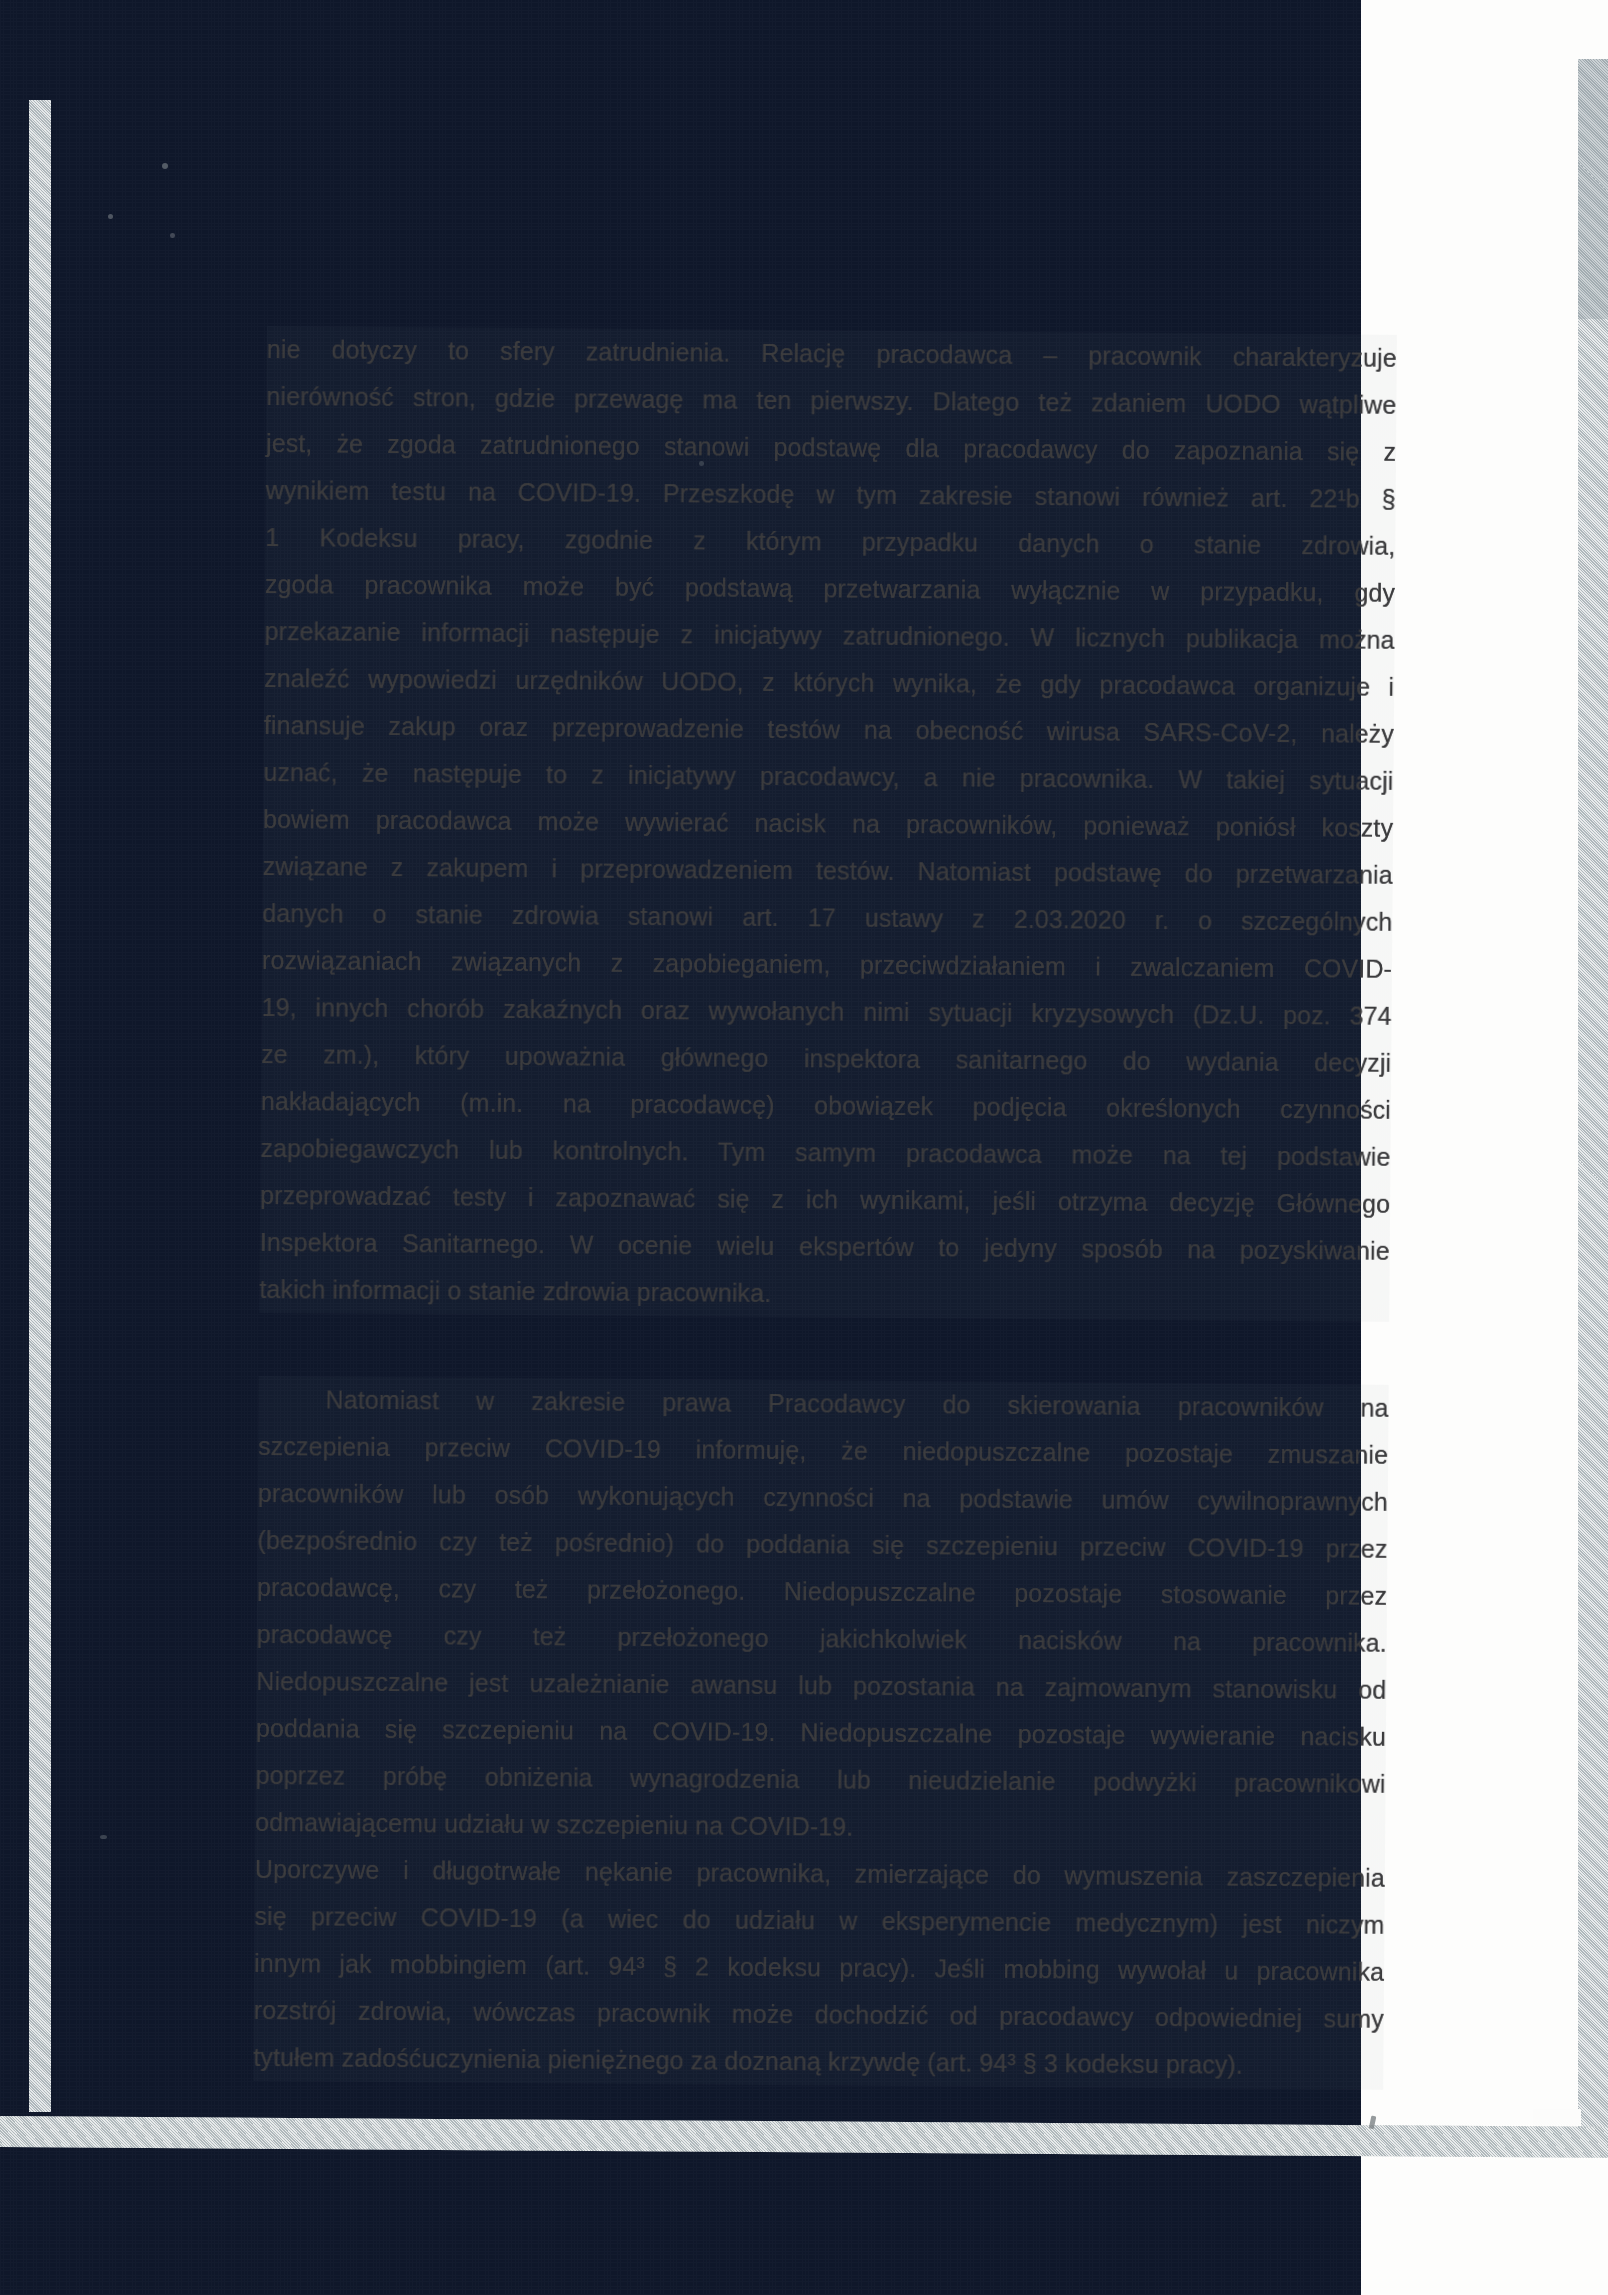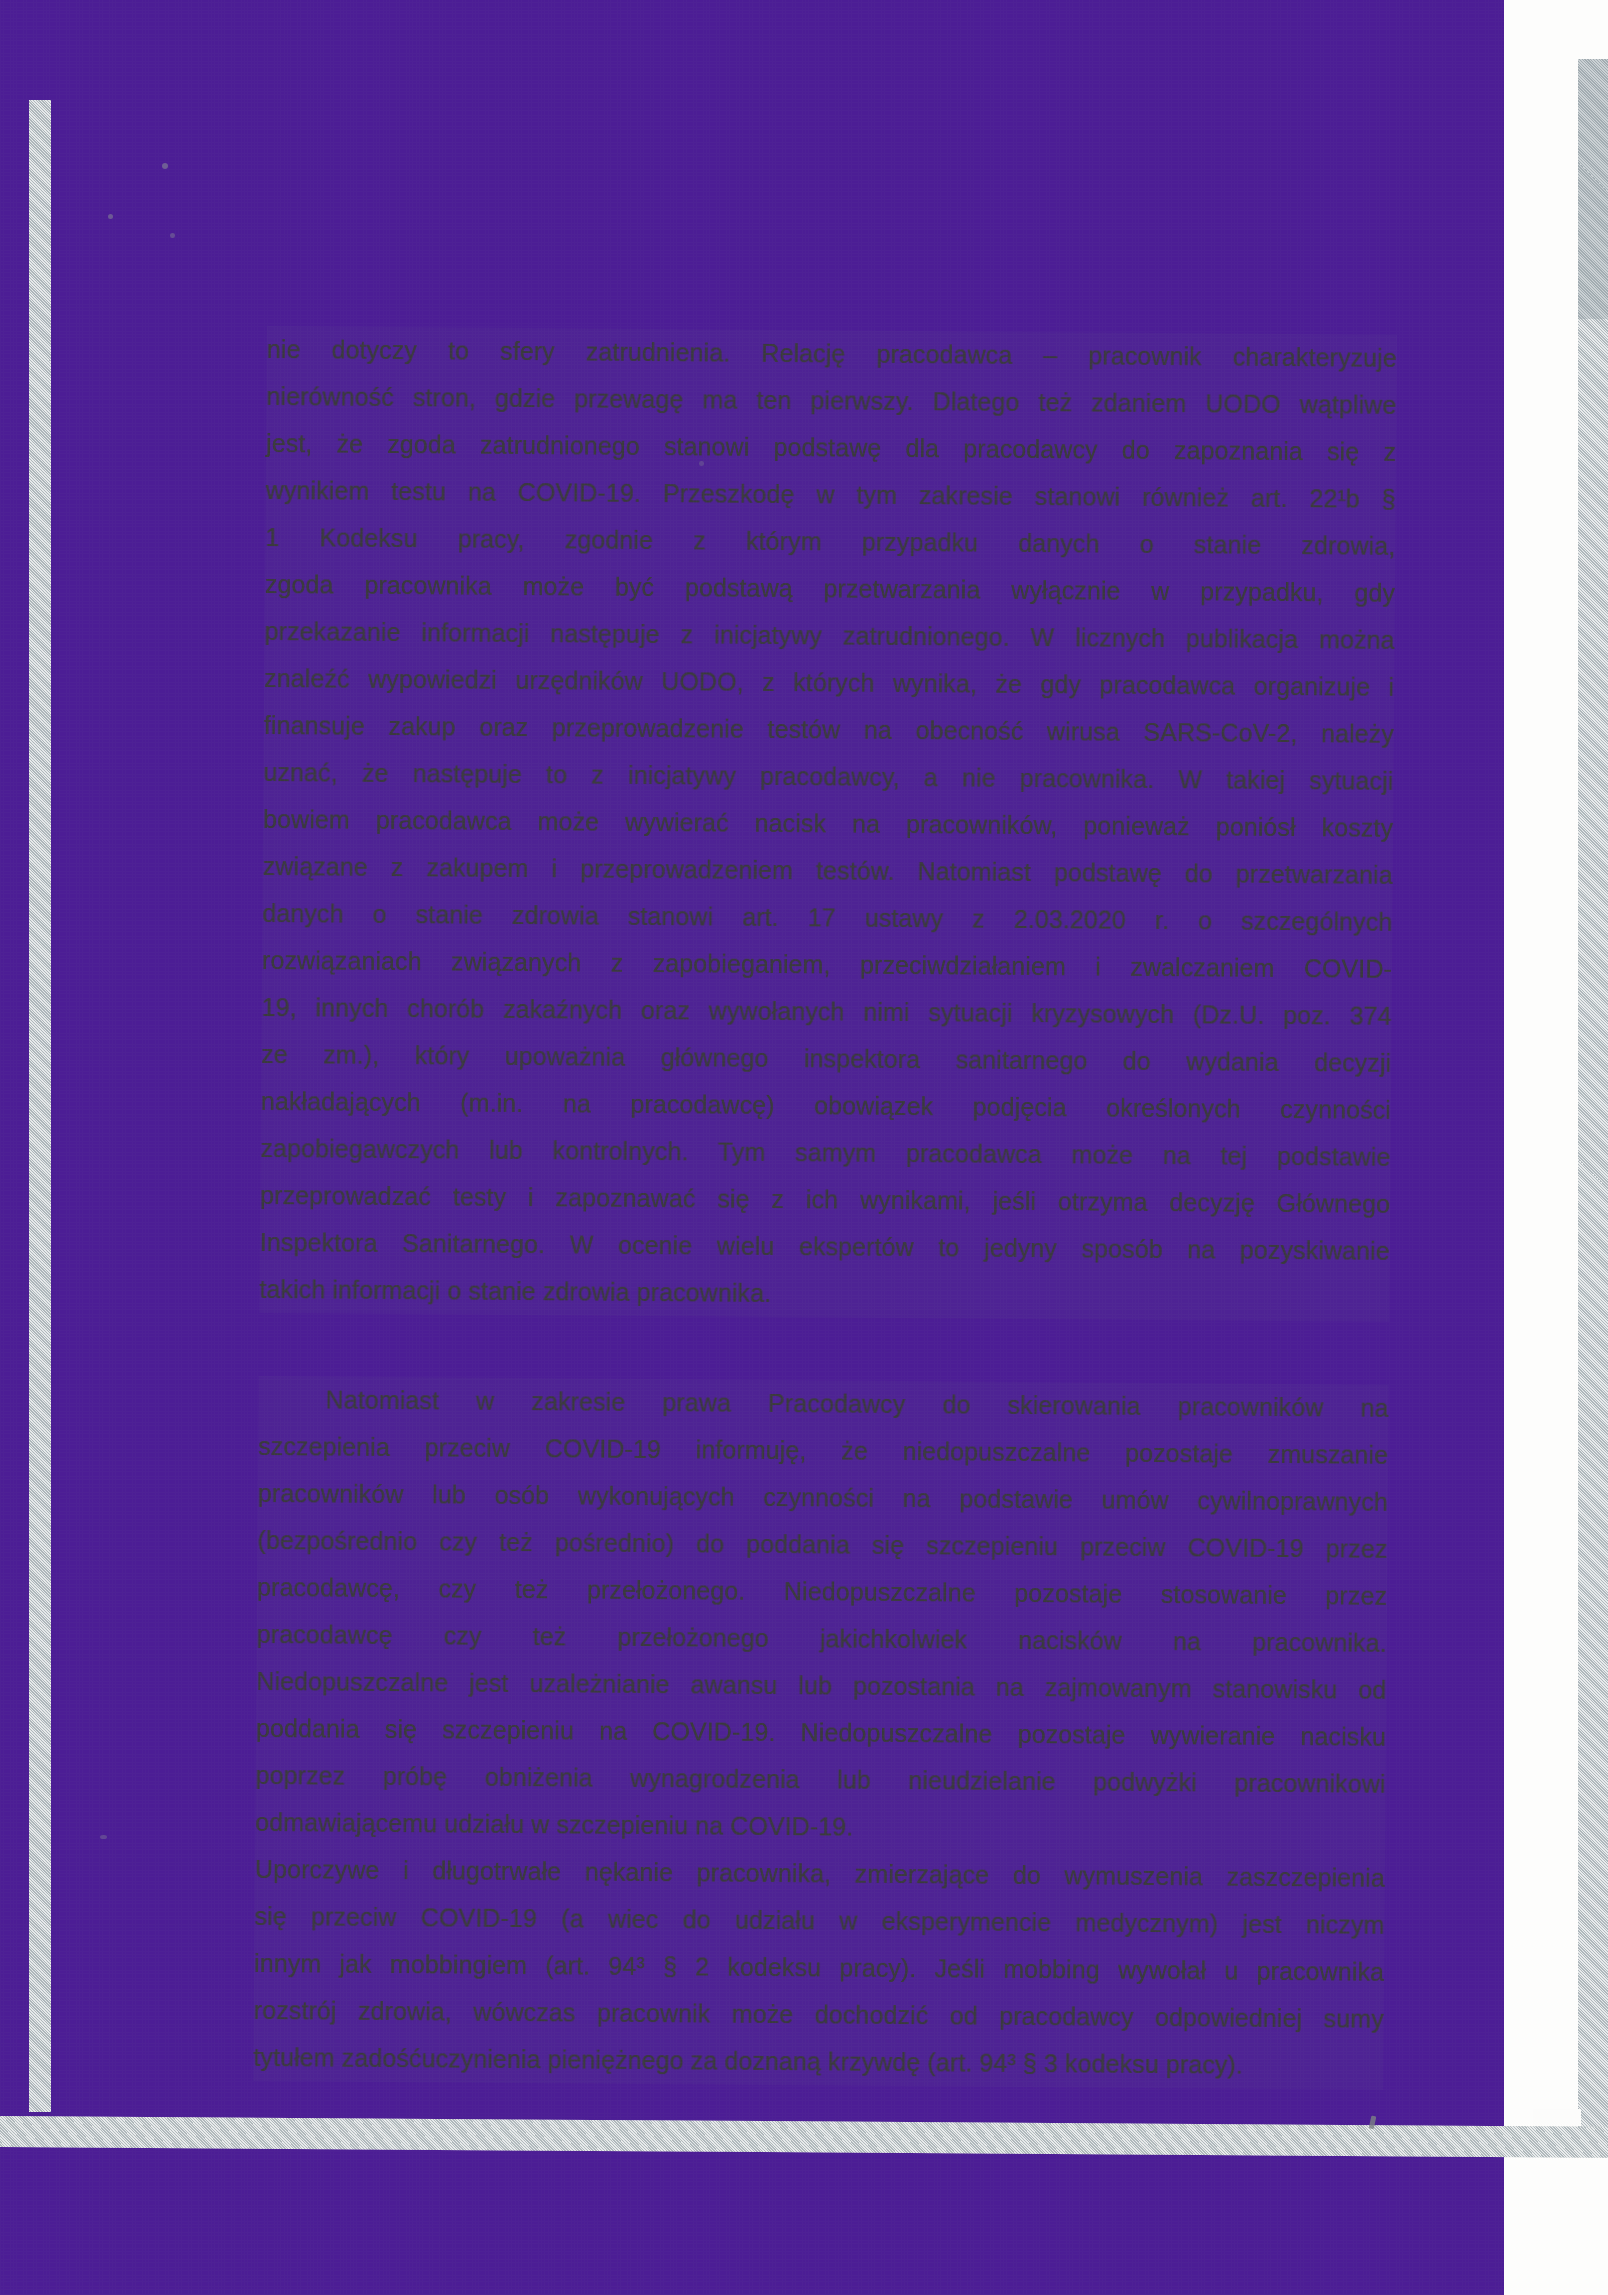--- a/index.html
+++ b/index.html
@@ -3,21 +3,21 @@
 <meta charset="utf-8">
 <style>
   html,body{margin:0;padding:0;}
   body{
     width:1609px;height:2295px;
     background:#fdfdfc;
     overflow:hidden;
     font-family:"Liberation Sans","DejaVu Sans",sans-serif;
   }
   .page{
-    position:relative;width:1504px;height:2295px;background:#4c1d95;
+    position:relative;width:1361px;height:2295px;background:#0f172a;
   }
   
   .page::after{
     content:"";position:absolute;inset:0;pointer-events:none;opacity:.03;
     background:
       repeating-linear-gradient(0deg,#9aa2a6 0 0.7px,transparent 0.7px 2.7px),
       repeating-linear-gradient(90deg,#9aa2a6 0 0.7px,transparent 0.7px 3.3px);
   }
   .dither{
     background-image:

